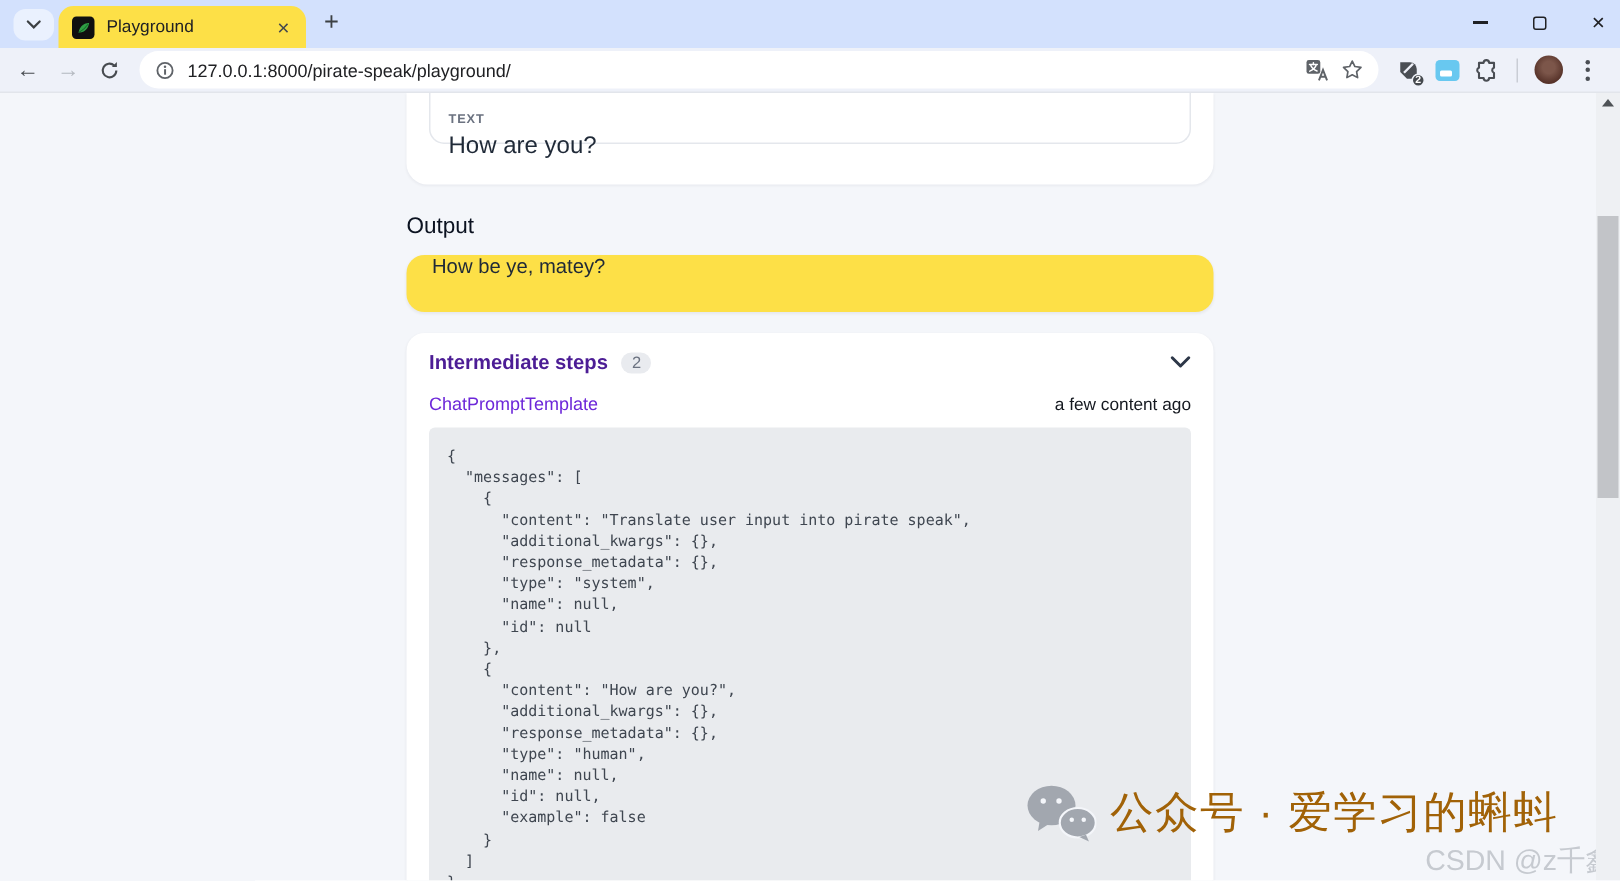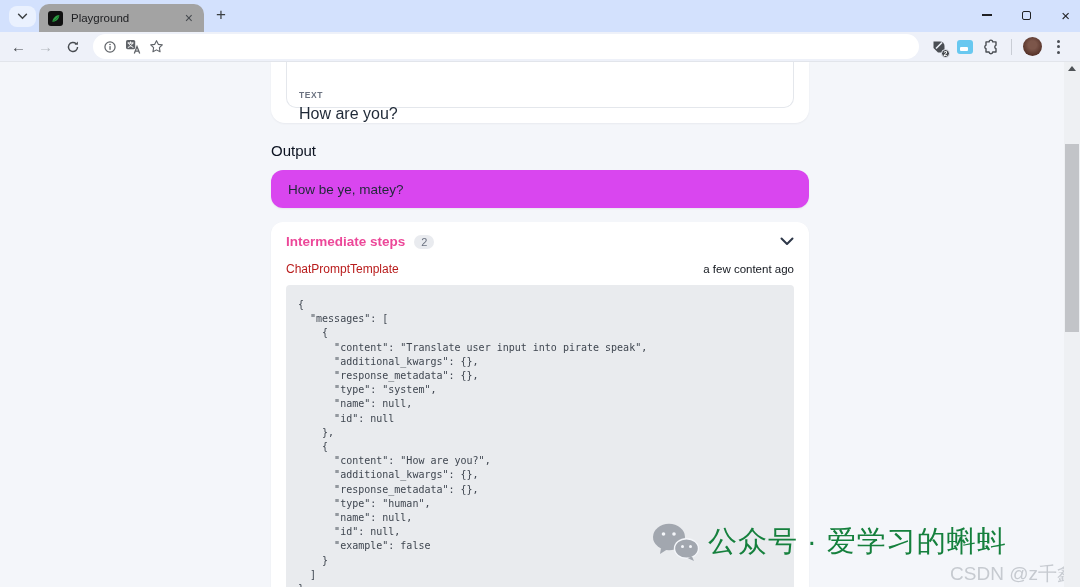--- a/index.html
+++ b/index.html
@@ -5,21 +5,21 @@
   * { box-sizing: border-box; margin: 0; padding: 0; }
   html,body { width:1080px; height:587px; overflow:hidden;
     font-family:"Liberation Sans", sans-serif; background:#fff; }
 
   .window { width:1080px; height:587px; display:flex; flex-direction:column; }
 
   
   .tabstrip { height:32px; background:#d3e1fd; display:flex; align-items:flex-end; position:relative; flex:none; }
   .tab-search { width:27px; height:21px; margin:0 3px 5px 9px; border-radius:8px; background:#eaf1fe;
     display:flex; align-items:center; justify-content:center; }
-  .tab { width:165px; height:28px; background:#a3a3a3; border-radius:10px 10px 0 0;
+  .tab { width:165px; height:28px; background:#fde047; border-radius:10px 10px 0 0;
     display:flex; align-items:center; padding:0 9px; gap:8px; }
   .favicon { width:15px; height:15px; border-radius:3px; background:#101010; flex:none;
     display:flex; align-items:center; justify-content:center; }
   .tab-title { font-size:11.5px; color:#202124; flex:1; white-space:nowrap; overflow:hidden; }
   .tab-close { font-size:14px; color:#45494e; line-height:1; padding:0 2px; cursor:default; }
   .newtab { font-size:17px; color:#3c4043; margin:0 0 9px 12px; line-height:1; }
   .win-controls { position:absolute; right:10px; top:0; height:30px; display:flex; align-items:center; gap:30px; }
   .wc-min { display:inline-block; width:10px; height:1.4px; background:#202124; }
   .wc-max { display:inline-block; width:9px; height:9px; border:1.3px solid #202124; border-radius:2px; }
   .wc-close { font-size:15px; color:#202124; line-height:1; }
@@ -47,52 +47,52 @@
   .dots { display:flex; flex-direction:column; gap:2.5px; }
   .dots i { width:3px; height:3px; border-radius:50%; background:#4a4e54; }
 
   
   .page { position:relative; flex:1; background:#f4f6fa; overflow:hidden; }
   .content { width:538px; margin:0 auto; }
 
   .input-card { background:#fff; border-radius:0 0 14px 14px; padding:0 15px;
     height:61px; box-shadow:0 1px 2px rgba(16,24,40,.05); }
   .input-inner { border:1px solid #e4e7ec; border-top:none; border-radius:0 0 10px 10px;
-    height:46px; padding:28px 12px 0; }
+    height:34px; padding:12px 12px 0; }
   .text-label { font-size:8.5px; font-weight:700; letter-spacing:.07em; color:#6b7280; }
   .text-value { font-size:16px; color:#1f2937; margin-top:5px; }
 
   .output-heading { margin-top:19px; font-size:15px; font-weight:400; color:#0b1220; }
-  .output-card { margin-top:11px; background:#d946ef; border-radius:12px; height:38px;
-    display:flex; align-items:center; padding:0 17px; font-size:13.5px; color:#1f2937;
+  .output-card { margin-top:11px; background:#fde047; border-radius:12px; height:38px;
+    display:flex; padding:0 17px; font-size:13.5px; color:#1f2937;
     box-shadow:0 1px 2px rgba(16,24,40,.06); }
 
   .steps-card { margin-top:14px; background:#fff; border-radius:12px 12px 0 0;
     padding:12px 15px; height:400px; box-shadow:0 1px 2px rgba(16,24,40,.06); }
   .steps-header { display:flex; align-items:center; }
-  .steps-title { font-size:13.5px; font-weight:600; color:#ec4899; }
+  .steps-title { font-size:13.5px; font-weight:600; color:#4c1d95; }
   .steps-count { margin-left:9px; font-size:11px; color:#6b7280; background:#e9ebef;
     padding:1px 7px; border-radius:9px; }
   .steps-chevron { margin-left:auto; display:flex; }
   .steps-meta { display:flex; align-items:baseline; margin-top:13px; }
-  .step-name { font-size:12px; color:#b91c1c; }
+  .step-name { font-size:12px; color:#6d28d9; }
   .step-time { margin-left:auto; font-size:11.5px; color:#14181f; }
   .code-block { margin-top:9px; background:#e9ebee; border-radius:4px; padding:13px 12px;
     font-family:"DejaVu Sans Mono", monospace; font-size:10px; line-height:14.2px;
     color:#3f4650; white-space:pre; overflow:hidden; height:330px; }
 
   
   .scrollbar { position:absolute; top:0; right:0; width:16px; height:100%; background:#eef0f3; }
   .sb-up { position:absolute; top:4px; left:4px; width:0; height:0;
     border-left:4px solid transparent; border-right:4px solid transparent; border-bottom:5px solid #4f5357; }
   .sb-thumb { position:absolute; top:82px; left:1px; width:14px; height:188px; background:#c2c4c8; }
 
   
-  .watermark { position:absolute; left:652px; top:460px; display:flex; align-items:center;
-    gap:9px; color:#15803d; pointer-events:none; }
+  .watermark { position:absolute; left:684px; top:460px; display:flex; align-items:center;
+    gap:9px; color:#a16207; pointer-events:none; }
   .watermark-text { font-size:29px; letter-spacing:1px; white-space:nowrap; }
   .csdn-mark { position:absolute; right:4px; top:499px; font-size:19px; color:#c6cad0;
     pointer-events:none; white-space:nowrap; }
 </style>
 </head>
 <body>
 
 <div class="window">
 
   <div class="tabstrip">
@@ -129,20 +129,21 @@
       </svg>
     </div>
     <div class="omnibox">
       <span class="omni-icon">
         <svg width="14" height="14" viewBox="0 0 16 16">
           <circle cx="8" cy="8" r="5.8" fill="none" stroke="#5f6368" stroke-width="1.4"></circle>
           <rect x="7.3" y="7" width="1.5" height="4.2" fill="#5f6368"></rect>
           <circle cx="8" cy="5.1" r="0.95" fill="#5f6368"></circle>
         </svg>
       </span>
+      <span class="url-text">127.0.0.1:8000/pirate-speak/playground/</span>
       <span class="omni-icon">
         <svg width="16" height="16" viewBox="0 0 16 16">
           <rect x="1" y="1" width="9.2" height="9.2" rx="1.6" fill="#5f6368"></rect>
           <path d="M3 4 h5.2 M5.6 2.8 v1.4 M7.6 4 c-.6 2-2.4 3.6-4.4 4.4 M3.6 4 c.7 2 2.4 3.6 4.4 4.3" stroke="#ffffff" stroke-width="1" fill="none" stroke-linecap="round"></path>
           <path d="M9.3 14.6 12 7.6 14.7 14.6 M10.3 12.2 h3.4" stroke="#5f6368" stroke-width="1.3" fill="none"></path>
         </svg>
       </span>
       <span class="omni-icon">
         <svg width="15" height="15" viewBox="0 0 16 16">
           <path d="M8 1.8l1.9 3.9 4.3.6-3.1 3 .7 4.3L8 11.6l-3.8 2 .7-4.3-3.1-3 4.3-.6z" fill="none" stroke="#5f6368" stroke-width="1.2" stroke-linejoin="round"></path>

